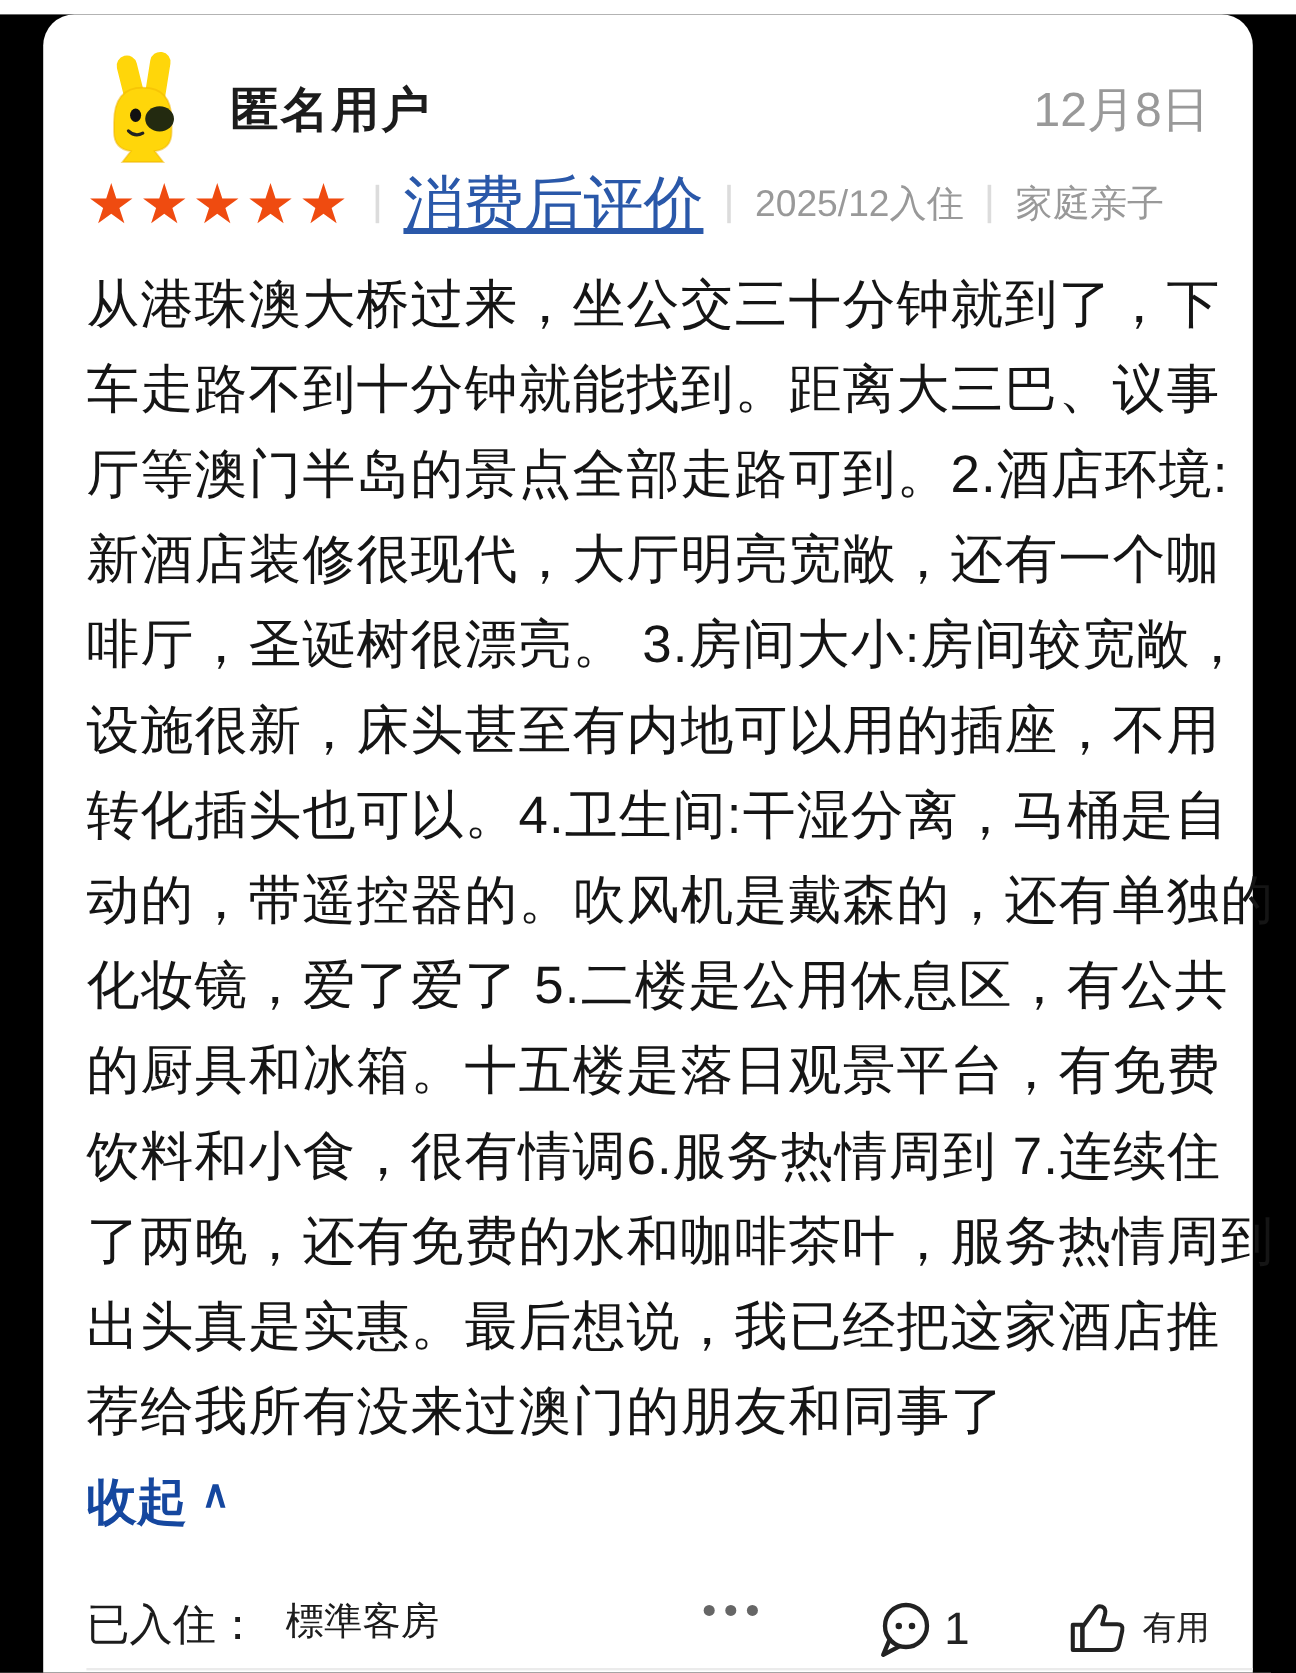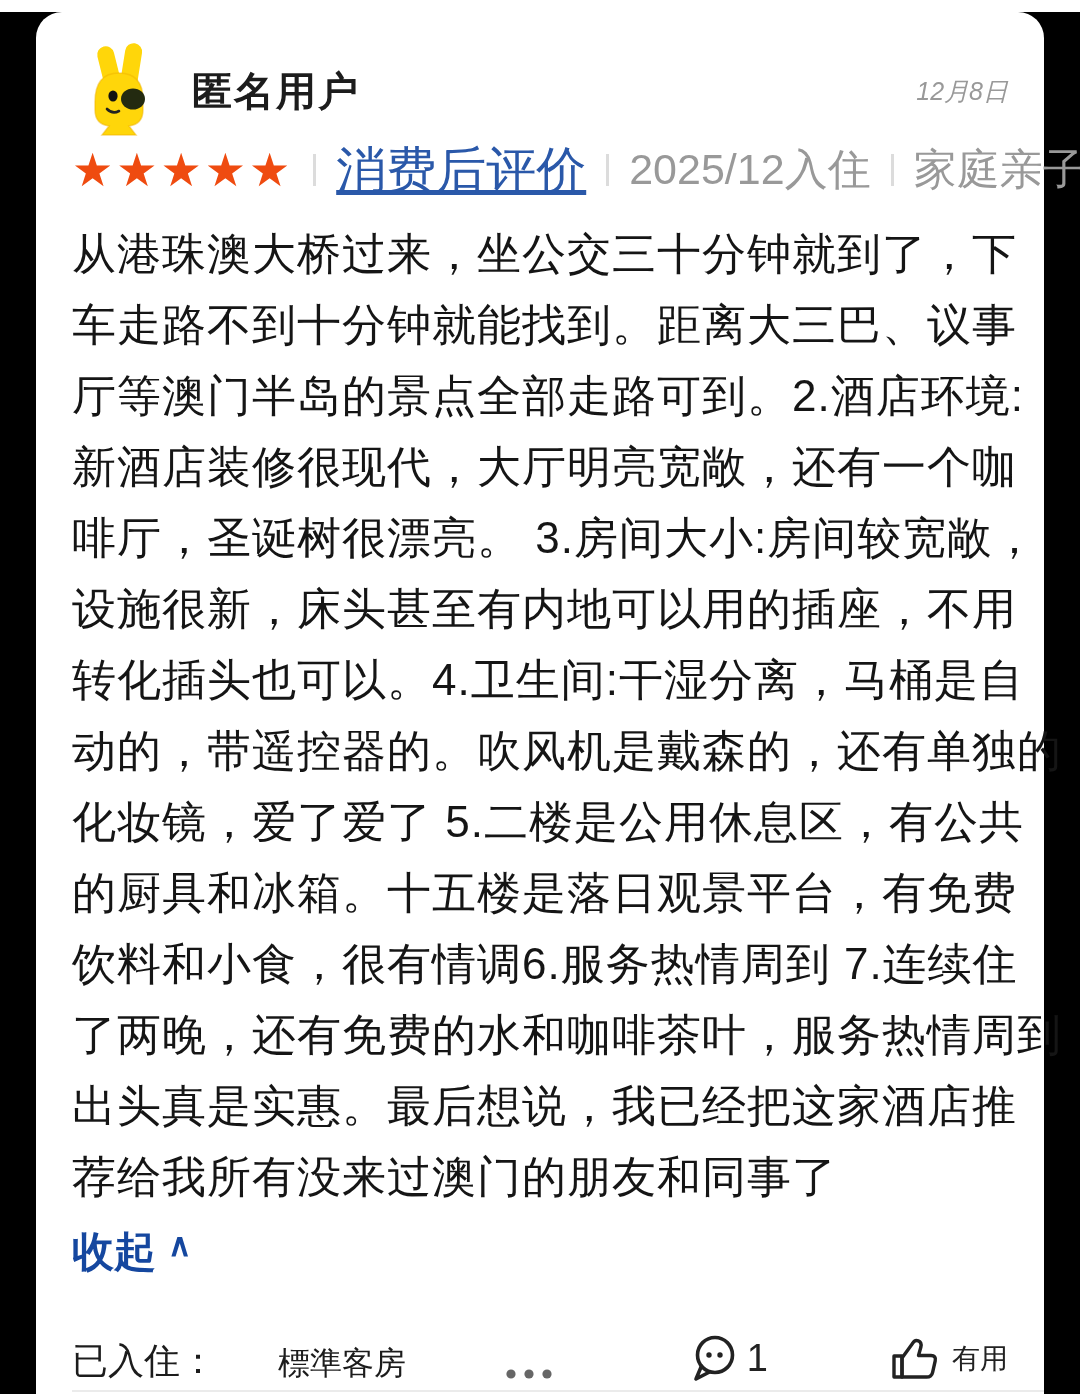--- a/index.html
+++ b/index.html
@@ -9,35 +9,35 @@
   }
   .top-strip{position:absolute;top:0;left:0;width:1080px;height:12px;background:#ffffff;}
   .card{
     position:absolute;top:12px;left:36px;width:1008px;height:1382px;
     background:#ffffff;border-radius:26px 26px 0 0;
     padding:0 36px;box-sizing:border-box;
   }
   .header-row{display:flex;align-items:center;margin-top:30px;height:98px;}
   .avatar{width:94px;height:98px;flex:0 0 auto;}
   .username{margin-left:26px;font-size:40px;font-weight:600;color:#1c1c1c;letter-spacing:2px;}
-  .date{margin-left:auto;font-size:25px;color:#999999;font-style:italic;}
+  .date{margin-left:auto;font-size:40px;color:#999999;}
   .rating-row{display:flex;align-items:center;margin-top:4px;height:52px;}
   .stars{color:#ef4b10;font-size:46px;letter-spacing:3px;line-height:1;white-space:nowrap;}
   .vdiv{width:3px;height:32px;background:#dcdcdc;margin:0 20px;flex:0 0 auto;}
   .tag-blue{font-size:50px;color:#2a58a9;white-space:nowrap;text-decoration:underline;}
-  .meta{font-size:43px;color:#999999;white-space:nowrap;text-align:right;}
+  .meta{font-size:31px;color:#999999;white-space:nowrap;text-align:right;}
   .review-body{margin-top:22px;}
   .review-body .line{
     font-size:44px;line-height:71px;color:#151515;font-weight:400;
     letter-spacing:1px;white-space:pre;
   }
   .collapse{margin-top:12px;display:flex;align-items:flex-start;color:#15479f;
     font-weight:700;font-size:42px;cursor:pointer;width:max-content;}
   .collapse .caret{font-size:32px;margin-left:12px;font-weight:700;transform:translateY(2px);}
-  .footer-row{display:flex;align-items:flex-end;margin-top:50px;height:56px;gap:40px;}
+  .footer-row{display:flex;align-items:flex-start;margin-top:50px;height:56px;}
   .stayed-label{font-size:36px;color:#1c1c1c;}
   .room-type{font-size:32px;color:#1c1c1c;margin-left:22px;}
   .more-btn{margin-left:auto;display:flex;align-items:center;cursor:pointer;}
   .comment-btn{margin-left:86px;display:flex;align-items:center;cursor:pointer;}
   .comment-count{font-size:38px;color:#222222;margin-left:6px;}
   .useful-btn{margin-left:80px;display:flex;align-items:center;cursor:pointer;}
   .useful-label{font-size:28px;color:#222222;margin-left:12px;}
   .bottom-divider{position:absolute;left:36px;right:0;bottom:2px;height:2px;background:#ebebeb;}
 </style>
 </head>

